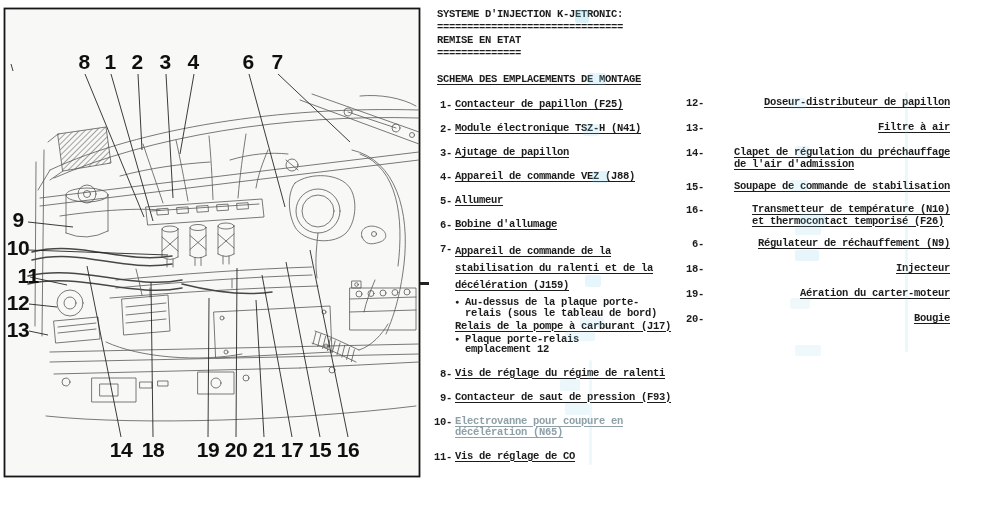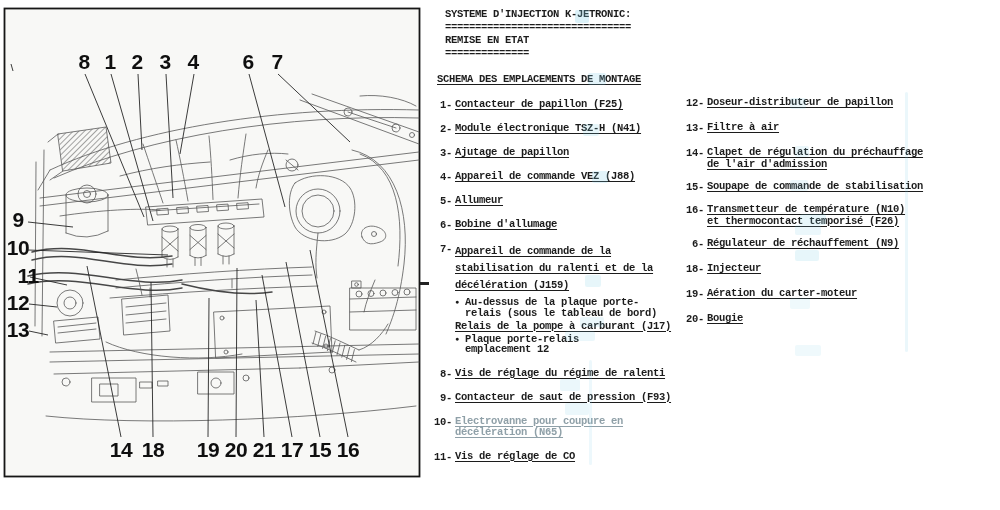--- a/index.html
+++ b/index.html
@@ -19,28 +19,28 @@
     color:#0f0f0f; letter-spacing:-0.5px; white-space:nowrap;
   }
   
   .mono, .tline, .heading, .item, .line, .num {
     font-family:"Liberation Mono", monospace;
     font-weight:700; font-size:10.5px; color:#1c1c1c; letter-spacing:-0.3px;
   }
   .u { text-decoration:underline; text-underline-offset:2px; text-decoration-thickness:1px; }
   #col1 { position:absolute; left:430px; top:8px; width:256px; }
   #col2 { position:absolute; left:680px; top:0px;  width:270px; }
-  .tline   { padding-left:7px; line-height:13px; white-space:pre;margin-left:8px; }
+  .tline   { padding-left:7px; line-height:13px; white-space:pre; }
   .heading { margin-top:13px; padding-left:7px; line-height:12px; white-space:pre; }
   #items1  { margin-top:14px; }
   #col2    { padding-top:97px; }
   .item { display:flex; align-items:flex-start; }
   #col1 .item { margin-bottom:12px; }
   #col1 .item.spread { margin-bottom:13px; }
-  #col2 .item { margin-bottom:13px; }
+  #col2 .item { margin-bottom:13px;justify-content:space-between; }
   #col2 .item.multi { margin-bottom:11px; }
   .num  { flex:none; width:22px; text-align:right; margin-right:3px; }
   #col2 .num { width:24px; }
   .body { min-width:0; }
   .line { display:block; line-height:11.5px; white-space:pre; }
   .spread > .body > .line { line-height:17px; }
   .subs { margin-top:3px; }
   .sub  { display:flex; }
   .sub + .sub { margin-top:2.5px; }
   .sub .line { line-height:10.5px; }

